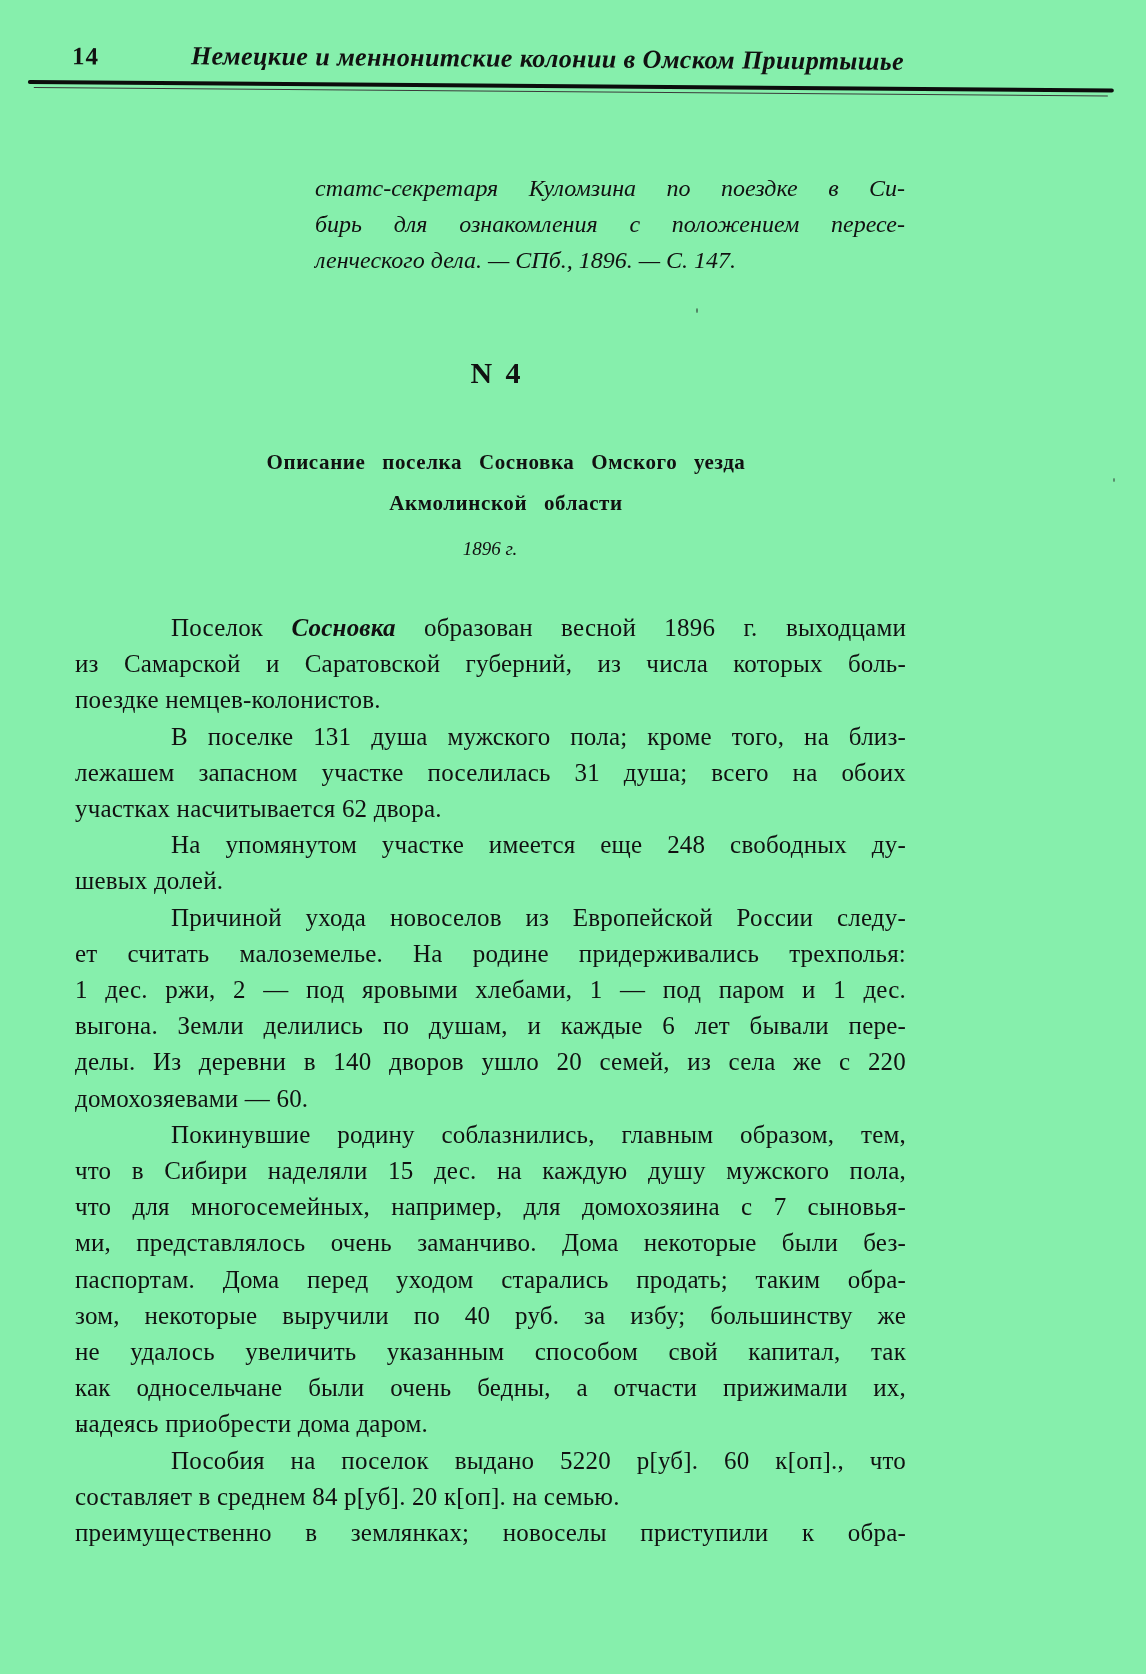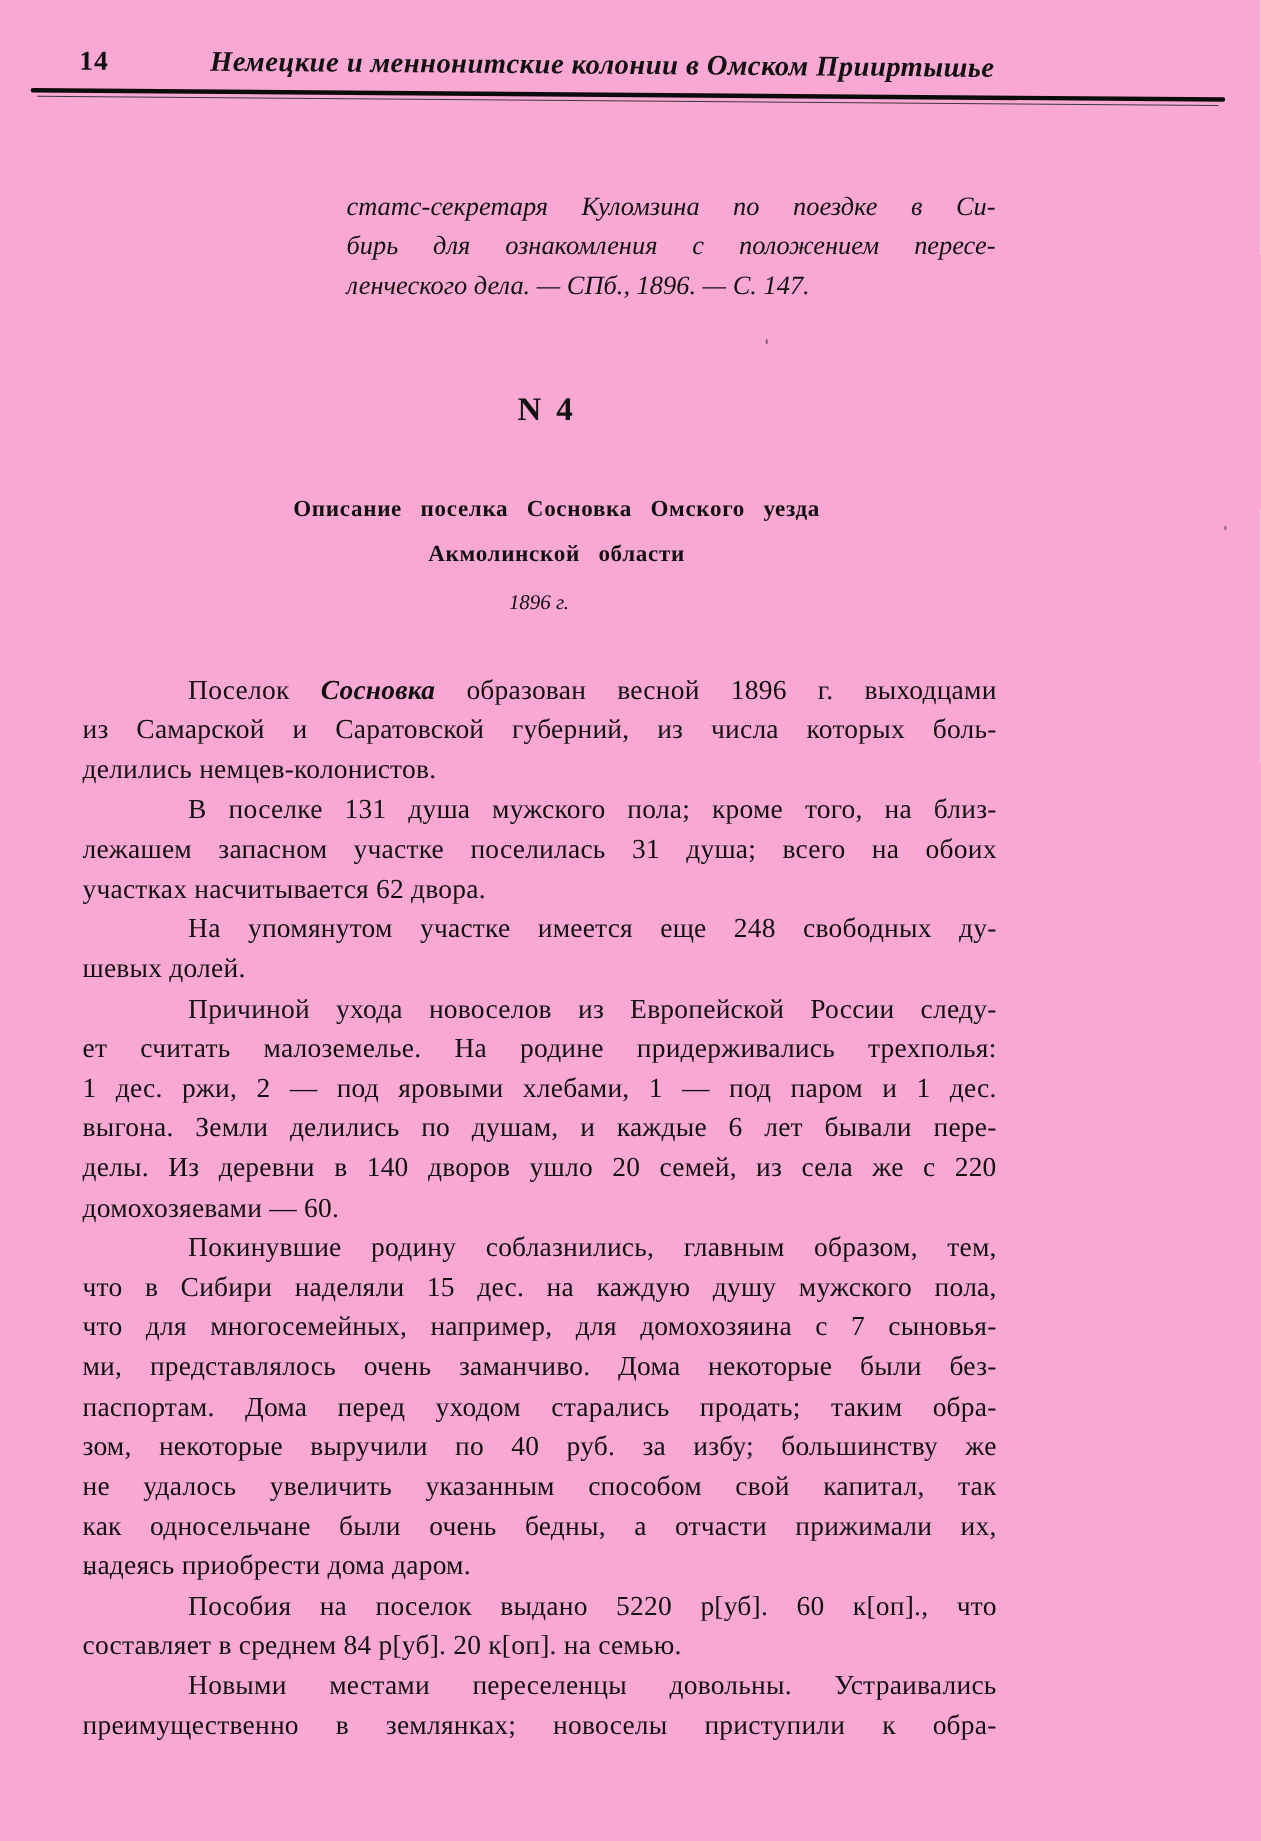--- a/index.html
+++ b/index.html
@@ -1,20 +1,20 @@
 <!DOCTYPE html>
 <html lang="ru"><head>
 <meta charset="utf-8">
 <style>
   html,body{margin:0;padding:0;background:#e8e8e4;}
   .sheet{
     position:relative;
     width:1146px;height:1674px;
     margin:0 auto;
-    background:#f9a8d4;
+    background:#86efac;
     color:#111;
     font-family:"Liberation Serif", serif;
     overflow:hidden;
   }
   
   .hdr{
     position:absolute;left:0;top:36px;width:1146px;height:60px;
     transform:rotate(0.45deg);transform-origin:30px 30px;
   }
   .pagenum{
@@ -89,21 +89,21 @@
     <div class="tl">Описание поселка Сосновка Омского уезда</div>
     <div class="tl">Акмолинской области</div>
   </h1>
 
   <div class="docdate">1896 г.</div>
 
   <main class="body">
 
     <div class="ln ind"><span>Поселок </span><span class="bi">Сосновка</span><span> образован весной 1896 г. выходцами</span></div>
     <div class="ln">из Самарской и Саратовской губерний, из числа которых боль-</div>
-    <div class="ln end">делились немцев-колонистов.</div>
+    <div class="ln end">поездке немцев-колонистов.</div>
 
     <div class="ln ind">В поселке 131 душа мужского пола; кроме того, на близ-</div>
     <div class="ln">лежашем запасном участке поселилась 31 душа; всего на обоих</div>
     <div class="ln end">участках насчитывается 62 двора.</div>
 
     <div class="ln ind">На упомянутом участке имеется еще 248 свободных ду-</div>
     <div class="ln end">шевых долей.</div>
 
     <div class="ln ind">Причиной ухода новоселов из Европейской России следу-</div>
     <div class="ln">ет считать малоземелье. На родине придерживались трехполья:</div>
@@ -118,21 +118,20 @@
     <div class="ln">ми, представлялось очень заманчиво. Дома некоторые были без-</div>
     <div class="ln">паспортам. Дома перед уходом старались продать; таким обра-</div>
     <div class="ln">зом, некоторые выручили по 40 руб. за избу; большинству же</div>
     <div class="ln">не удалось увеличить указанным способом свой капитал, так</div>
     <div class="ln">как односельчане были очень бедны, а отчасти прижимали их,</div>
     <div class="ln end">надеясь приобрести дома даром.</div>
 
     <div class="ln ind">Пособия на поселок выдано 5220 р[уб]. 60 к[оп]., что</div>
     <div class="ln end">составляет в среднем 84 р[уб]. 20 к[оп]. на семью.</div>
 
-    <div class="ln ind">Новыми местами переселенцы довольны. Устраивались</div>
     <div class="ln">преимущественно в землянках; новоселы приступили к обра-</div>
   </main>
 
   <div class="speck s1"></div>
   <div class="speck s2"></div>
   <div class="speck s3"></div>
 
 </div>
 
 </body></html>

